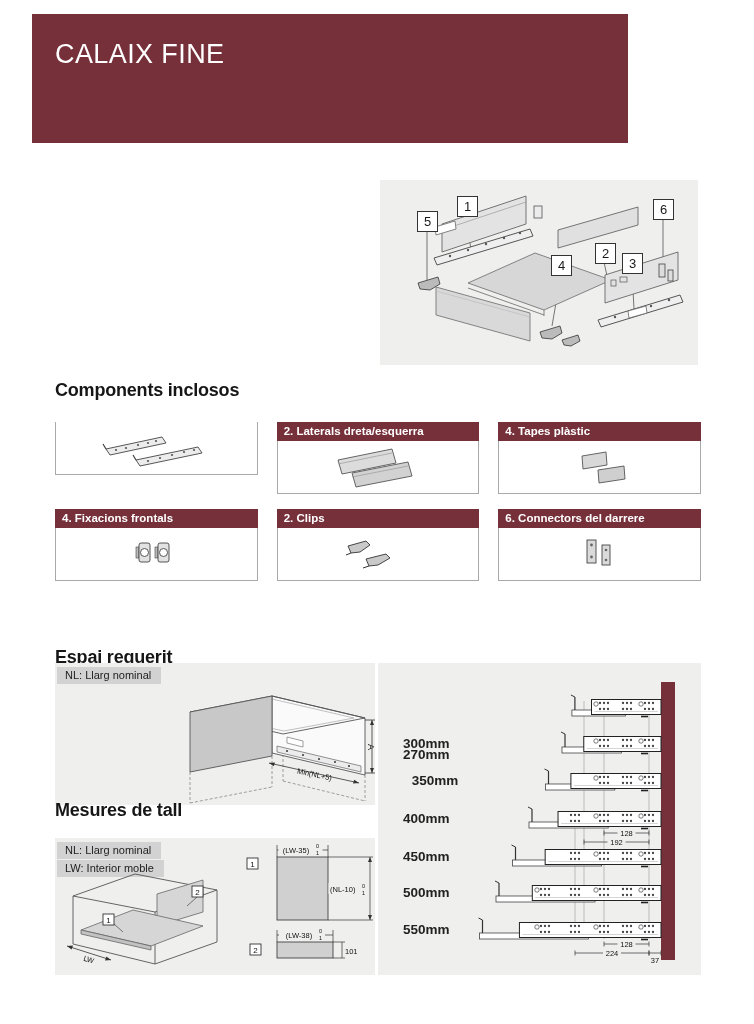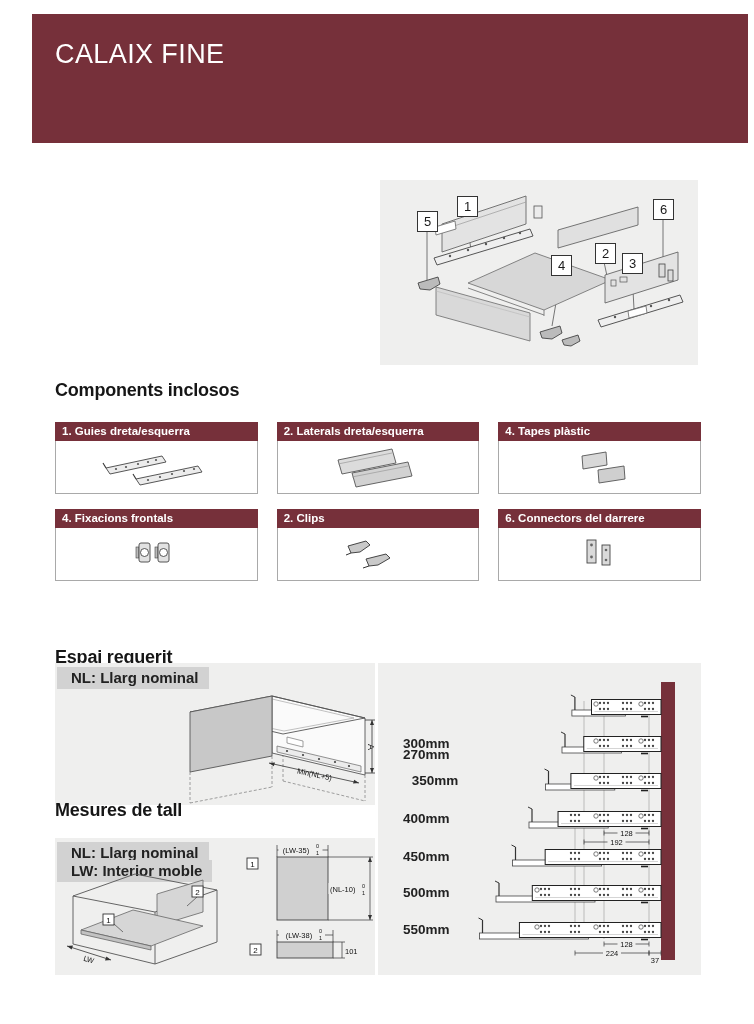--- a/index.html
+++ b/index.html
@@ -1,29 +1,29 @@
 <!DOCTYPE html>
 <html><head>
 <meta charset="utf-8">
 <style>
   html,body{margin:0;padding:0;background:#fff;}
   .page{position:relative;width:754px;height:1024px;background:#fff;overflow:hidden;
         font-family:"Liberation Sans",sans-serif;color:#1a1a1a;
         --accent:#76303a;--panel:#efefee;--chip:#d2d2d2;}
 
-  .banner{position:absolute;left:32px;top:14px;width:716px;height:129px;background:var(--accent);}
+  .banner{position:absolute;left:32px;top:14px;width:596px;height:129px;background:var(--accent);}
   .banner h1{margin:0;padding:25px 0 0 23px;font-size:27px;font-weight:400;color:#fff;letter-spacing:.4px;}
 
   .section-h{position:absolute;left:55px;font-size:18px;font-weight:700;letter-spacing:-.2px;color:#161616;}
 
   .panel{position:absolute;background:var(--panel);}
   .panel svg{position:absolute;left:0;top:0;}
 
-  .chip{position:absolute;background:var(--chip);font-size:15px;font-weight:700;color:#222;
-        padding:2px 10px 3px 14px;white-space:nowrap;}
+  .chip{position:absolute;background:var(--chip);font-size:11px;font-weight:400;color:#222;
+        padding:2px 10px 3px 8px;white-space:nowrap;}
 
   .cards{position:absolute;left:55px;top:422px;width:646px;display:grid;
          grid-template-columns:repeat(3,1fr);column-gap:19px;row-gap:15px;}
   .card-h{height:19px;background:var(--accent);color:#fff;font-size:11.5px;font-weight:700;
           line-height:19px;padding-left:7px;}
   .card-b{height:52px;background:#fff;border:1px solid #a9a9a9;border-top:none;
           display:flex;align-items:center;justify-content:center;}
 
   .callout{position:absolute;width:19px;height:19px;background:#fff;border:1.4px solid #333;
            font-size:13px;display:flex;align-items:center;justify-content:center;z-index:3;}
@@ -110,21 +110,20 @@
       </div>
     <div class="callout" style="left:273px;top:19px;">
         <span>6</span>
       </div>
   </div>
 
   <div class="section-h" style="top:380px;">Components inclosos</div>
 
   <div class="cards">
     <div class="card">
-      <div class="card-h">1. Guies dreta/esquerra</div>
       <div class="card-b">
         <svg width="140" height="48" viewBox="0 0 140 48">
           <polygon points="20,25 76,13 80,19 24,31" fill="#ececec" stroke="#444" stroke-width="0.9"></polygon>
           <polygon points="50,36 112,23 116,29 54,42" fill="#ececec" stroke="#444" stroke-width="0.9"></polygon>
           <g fill="#555">
               <circle cx="30" cy="26" r="1.1"></circle>
               <circle cx="40" cy="24" r="1.1"></circle>
               <circle cx="52" cy="21" r="1.1"></circle>
               <circle cx="62" cy="19" r="1.1"></circle>
               <circle cx="70" cy="17" r="1.1"></circle>

